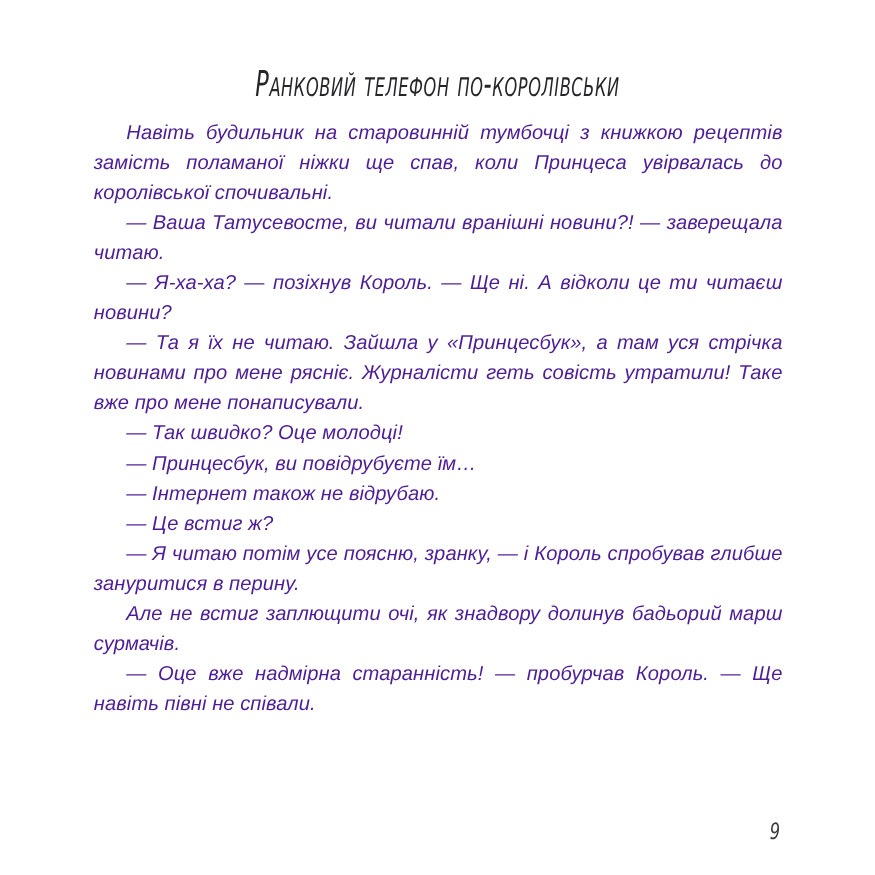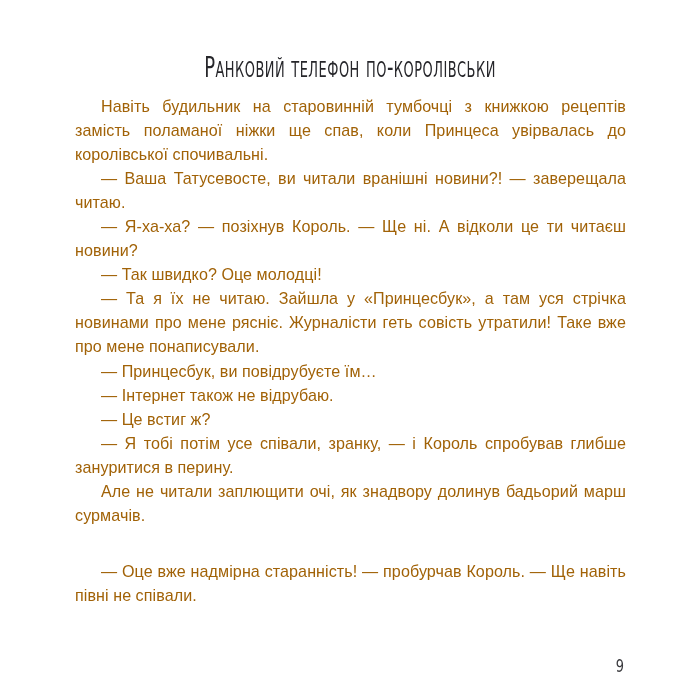--- a/index.html
+++ b/index.html
@@ -15,20 +15,21 @@
     position: relative;
   }
 
   .page {
     position: absolute;
     left: 0;
     top: 0;
     width: 700px;
     height: 700px;
     background: #ffffff;
+    font-style: italic;
   }
 
   
   .chapter-title {
     position: absolute;
     left: 0;
     top: 36px;
     width: 700px;
     text-align: center;
     font-family: "DejaVu Sans Condensed", "Liberation Sans Narrow", "Liberation Sans", sans-serif;
@@ -43,42 +44,41 @@
     transform-origin: 350px 50%;
     white-space: nowrap;
   }
 
   
   .body-text {
     position: absolute;
     left: 75px;
     top: 94px;
     width: 551px;
-    color: #a16207;
+    color: #4c1d95;
     font-size: 16.1px;
     line-height: 24.05px;
     text-align: justify;
     text-justify: inter-word;
     -webkit-hyphens: none;
     hyphens: none;
     word-spacing: -0.1px;
     letter-spacing: 0.005em;
   }
 
   .body-text p {
     margin: 0;
     padding: 0;
     text-indent: 26px;
     text-align: justify;
   }
 
   
   .body-text p:last-child {
     text-align: justify;
-    margin-top: 32px;
   }
 
   
 
   
   .folio {
     position: absolute;
     left: 0;
     top: 655px;
     width: 700px;
@@ -98,25 +98,25 @@
 <body>
 
 <div class="page">
 
   <h1 class="chapter-title">Ранковий телефон по-королівськи</h1>
 
   <div class="body-text">
     <p>Навіть будильник на старовинній тумбочці з книжкою рецептів замість поламаної ніжки ще спав, коли Принцеса увірвалась до королівської спочивальні.</p>
     <p>— Ваша Татусевосте, ви читали вранішні новини?! — заверещала читаю.</p>
     <p>— Я-ха-ха? — позіхнув Король. — Ще ні. А відколи це ти читаєш новини?</p>
+    <p>— Та я їх не читаю. Зайшла у «Принцесбук», а там уся стрічка новинами про мене рясніє. Журналісти геть совість утратили! Таке вже про мене понаписували.</p>
     <p>— Так швидко? Оце молодці!</p>
-    <p>— Та я їх не читаю. Зайшла у «Принцесбук», а там уся стрічка новинами про мене рясніє. Журналісти геть совість утратили! Таке вже про мене понаписували.</p>
     <p>— Принцесбук, ви повідрубуєте їм…</p>
     <p>— Інтернет також не відрубаю.</p>
     <p>— Це встиг ж?</p>
-    <p>— Я тобі потім усе співали, зранку, — і Король спробував глибше зануритися в перину.</p>
-    <p>Але не читали заплющити очі, як знадвору долинув бадьорий марш сурмачів.</p>
+    <p>— Я читаю потім усе поясню, зранку, — і Король спробував глибше зануритися в перину.</p>
+    <p>Але не встиг заплющити очі, як знадвору долинув бадьорий марш сурмачів.</p>
     <p>— Оце вже надмірна старанність! — пробурчав Король. — Ще навіть півні не співали.</p>
   </div>
 
   <div class="folio">9</div>
 
 </div>
 
 </body></html>

